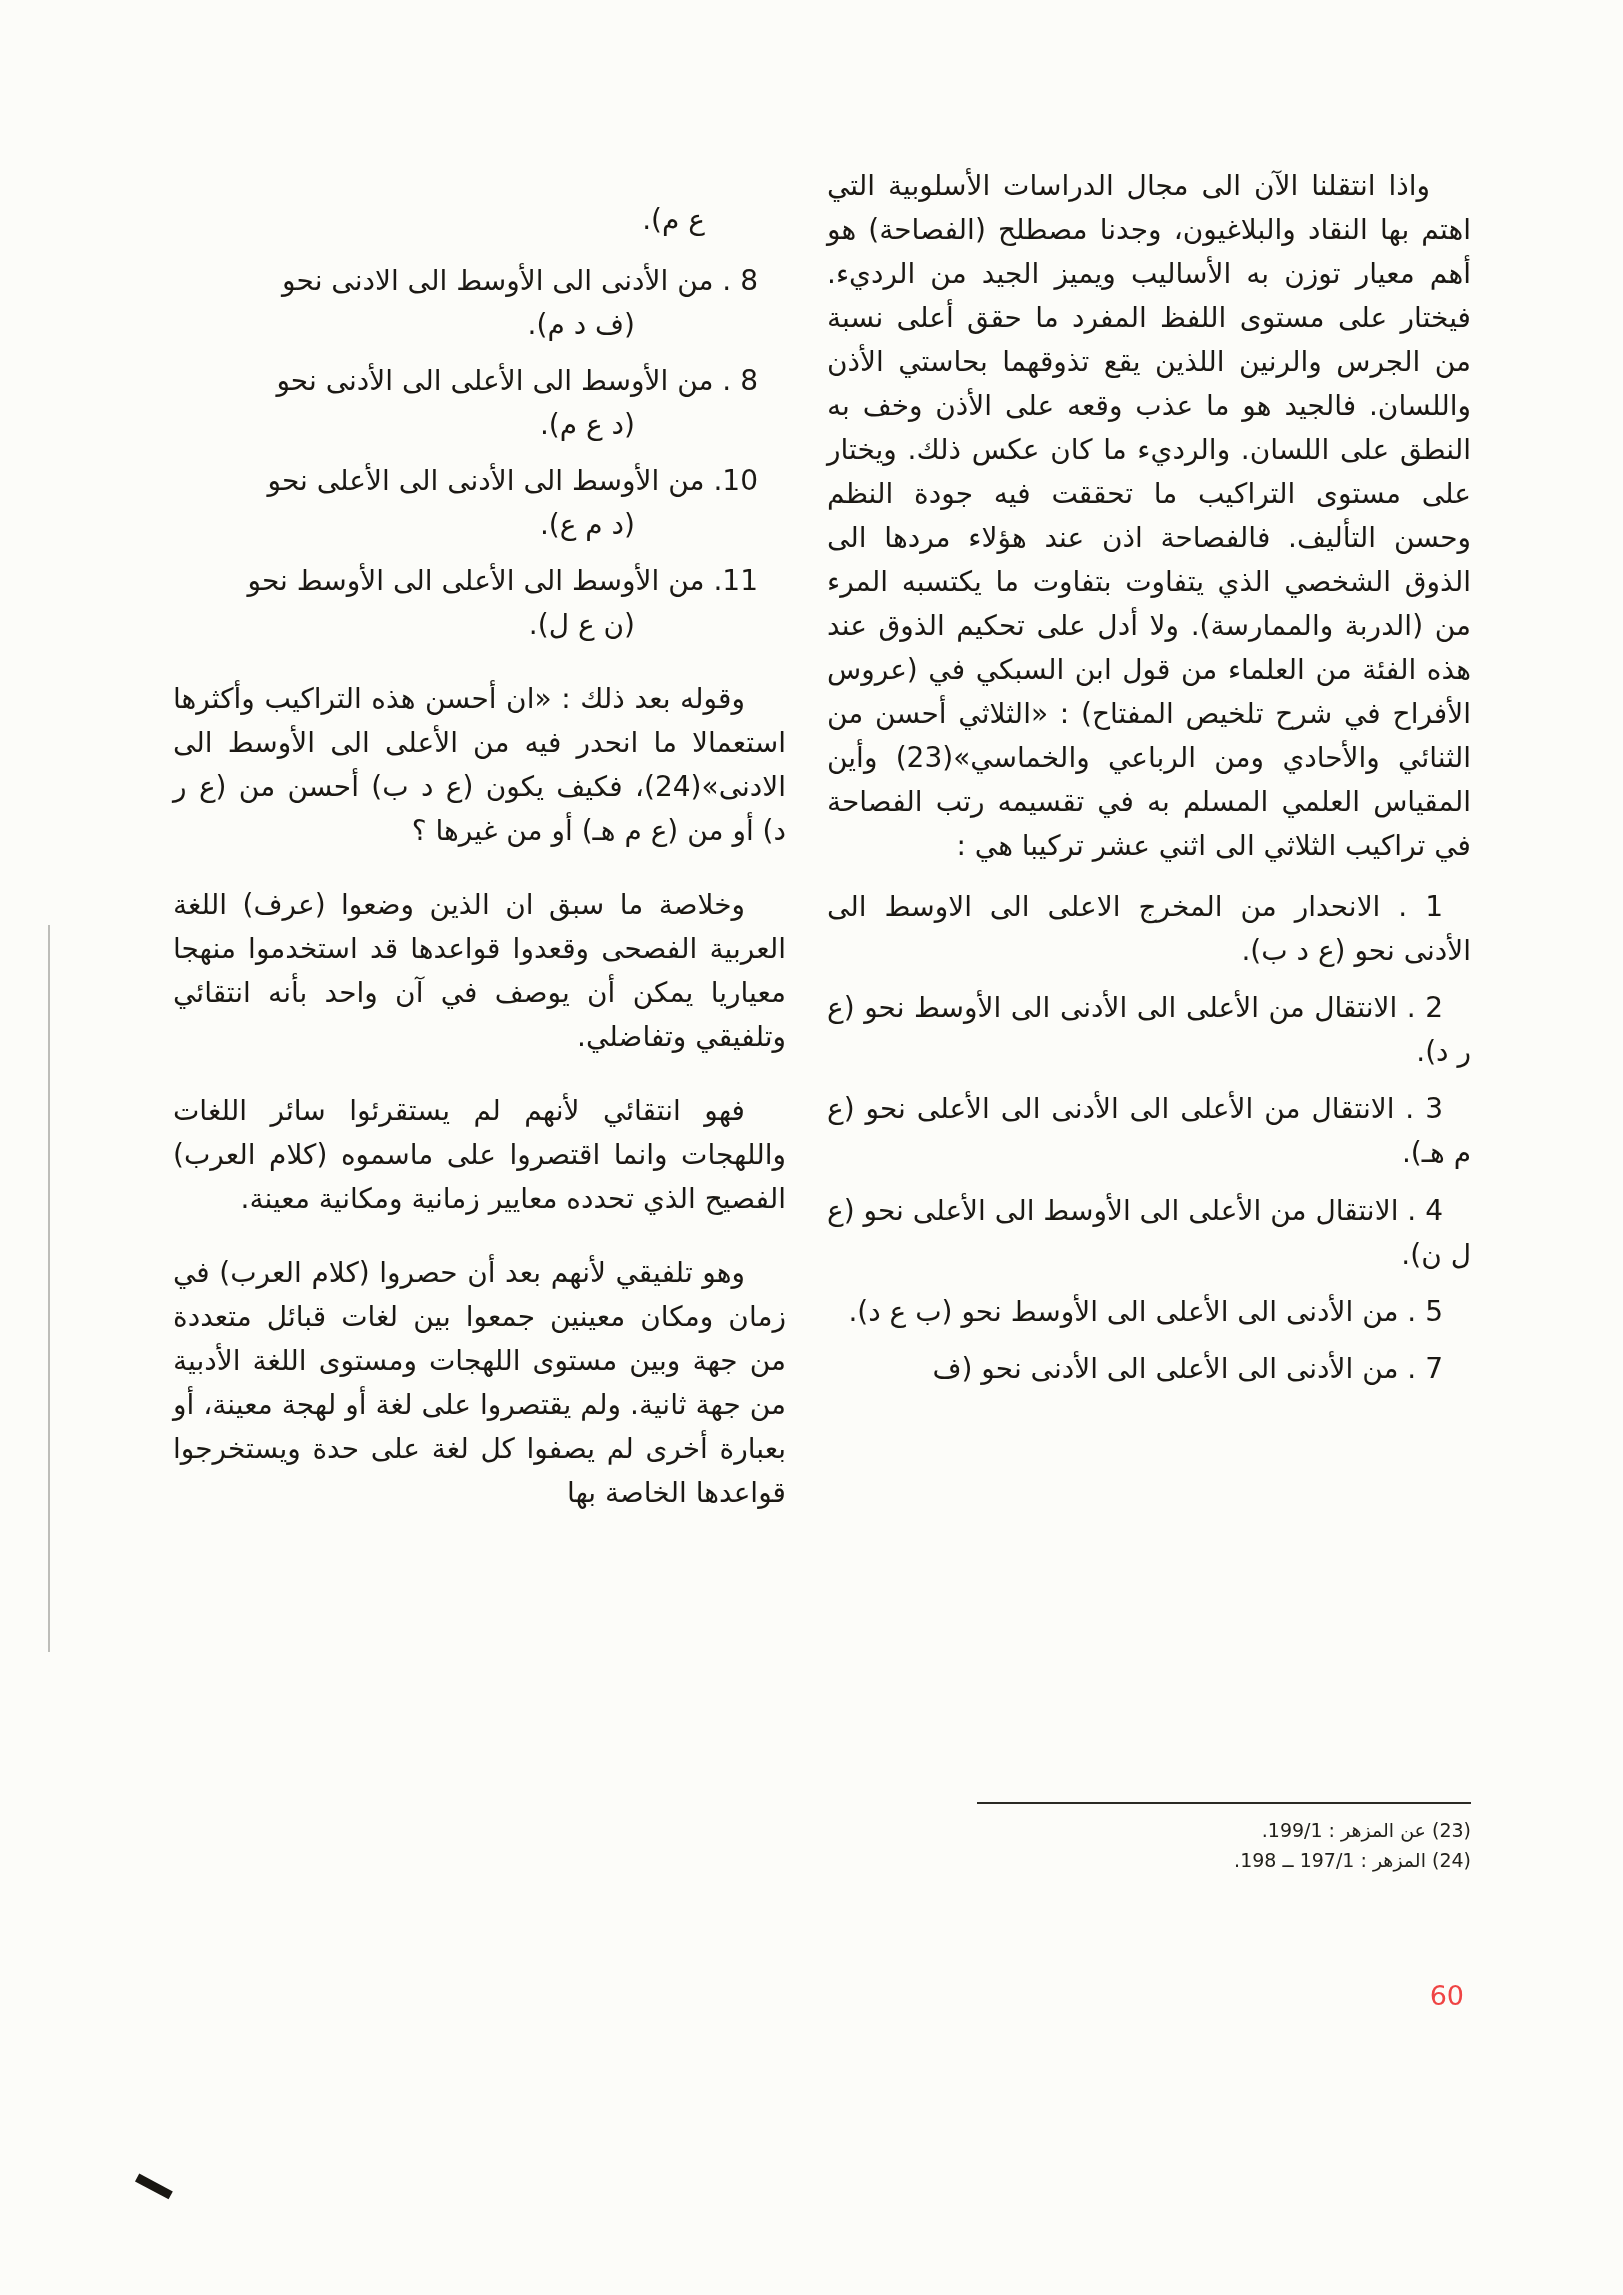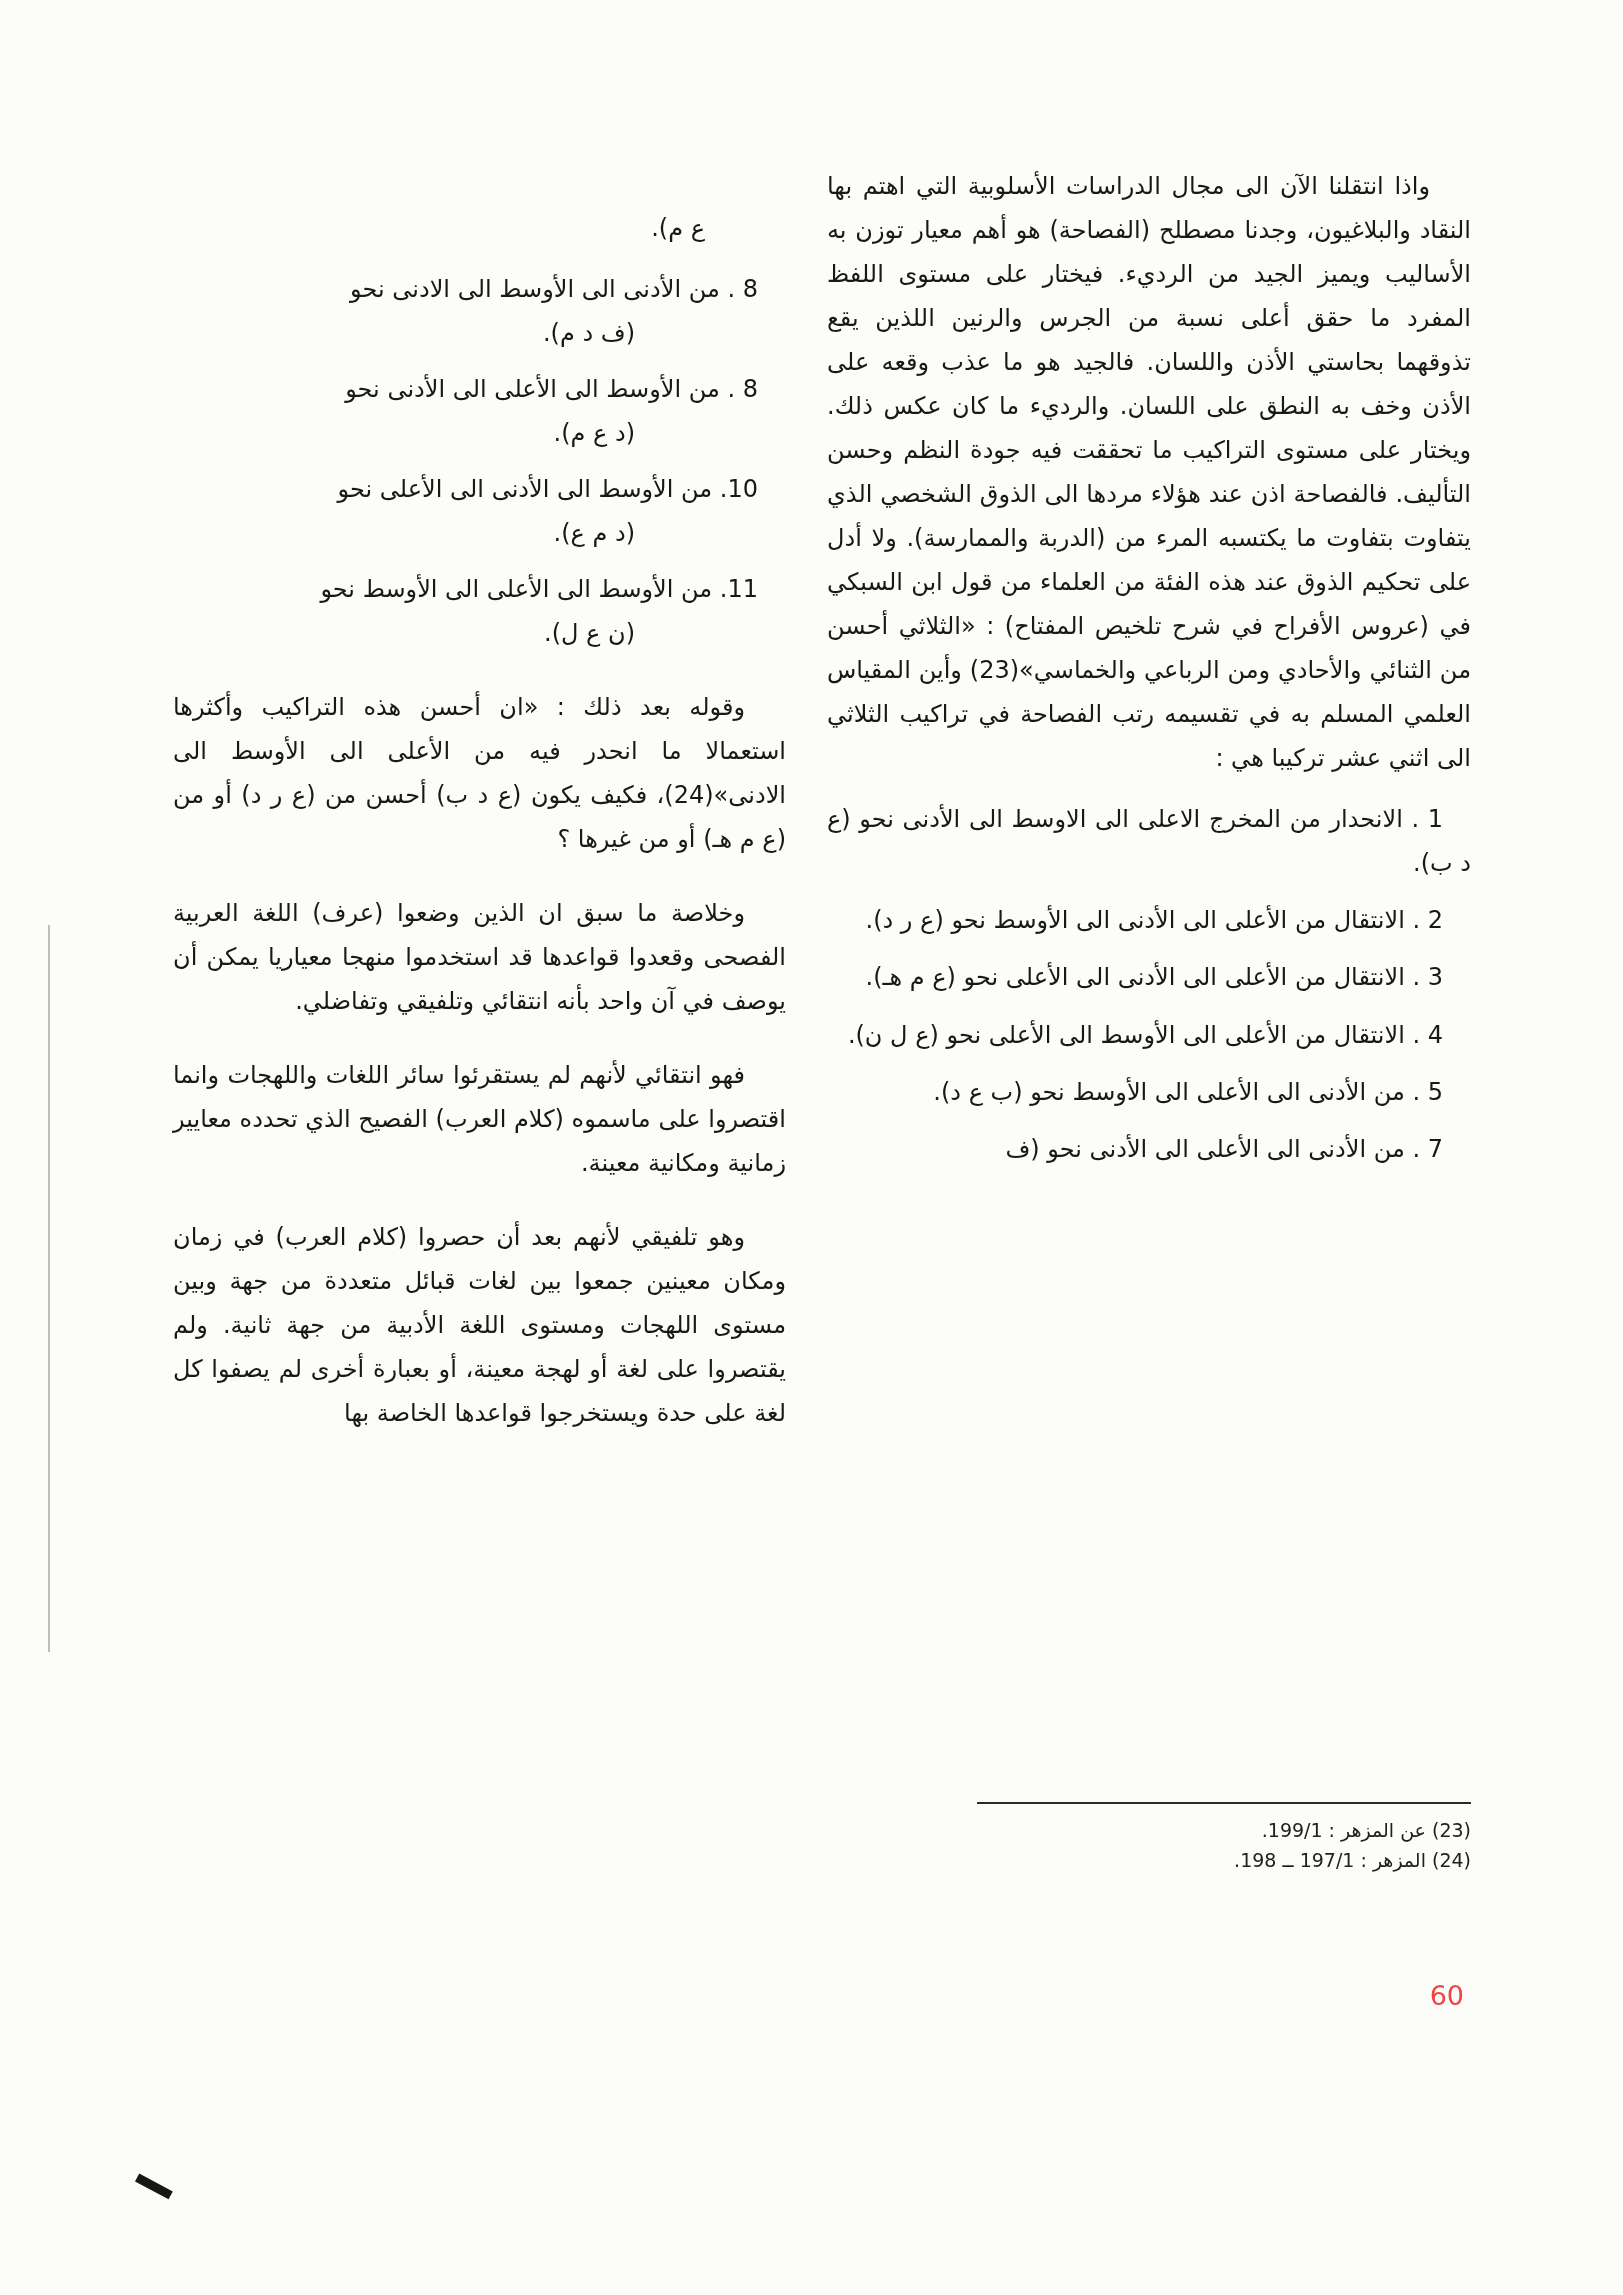--- a/index.html
+++ b/index.html
@@ -13,25 +13,25 @@
     height: 2295px;
     background: #fcfcf9;
     overflow: hidden;
     font-family: "DejaVu Sans", sans-serif;
     color: #1b1813;
   }
   .col {
     position: absolute;
     direction: rtl;
     text-align: justify;
-    font-size: 24px;
+    font-size: 28px;
     line-height: 44px;
   }
   .col-right { top: 164px; right: 153px; width: 644px; }
-  .col-left  { top: 206px; left: 173px;  width: 613px; }
+  .col-left  { top: 198px; left: 173px;  width: 613px; }
 
   .indent { text-indent: 41px; margin: 0; }
 
   .list { margin-top: 17px; }
   .li  { margin: 0 0 13.2px 0; text-indent: 28px; }
   .li2 { margin: 0 0 12px 0; text-indent: 28px; }
   .li2-main { display: inline; }
   .li2-triplet {
     display: block;
     text-indent: 0;

